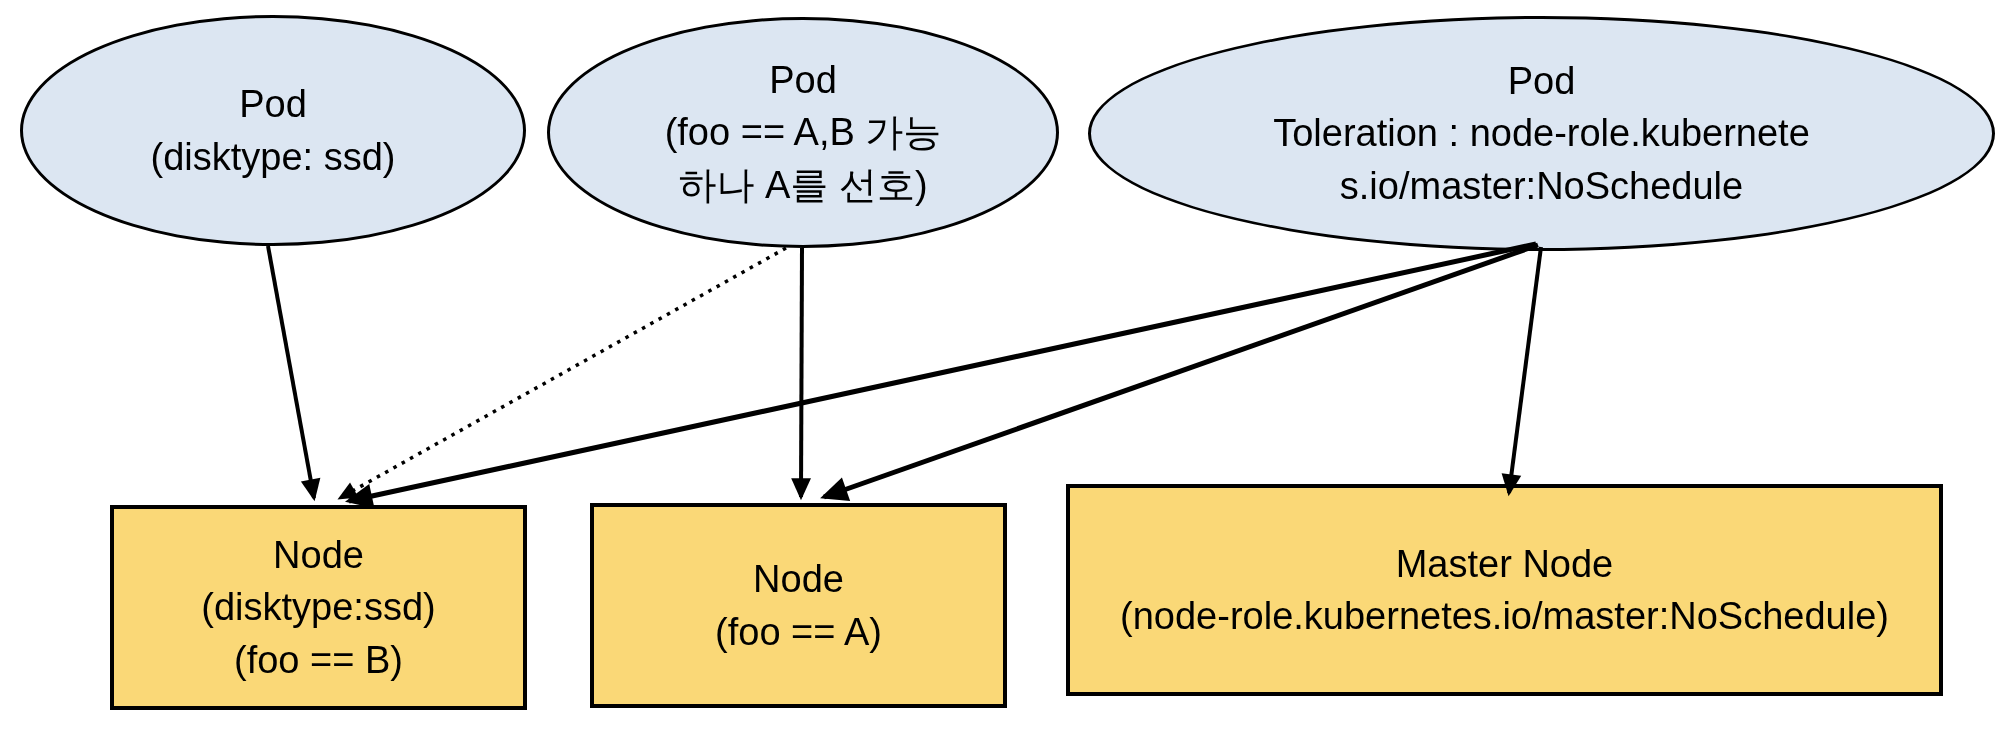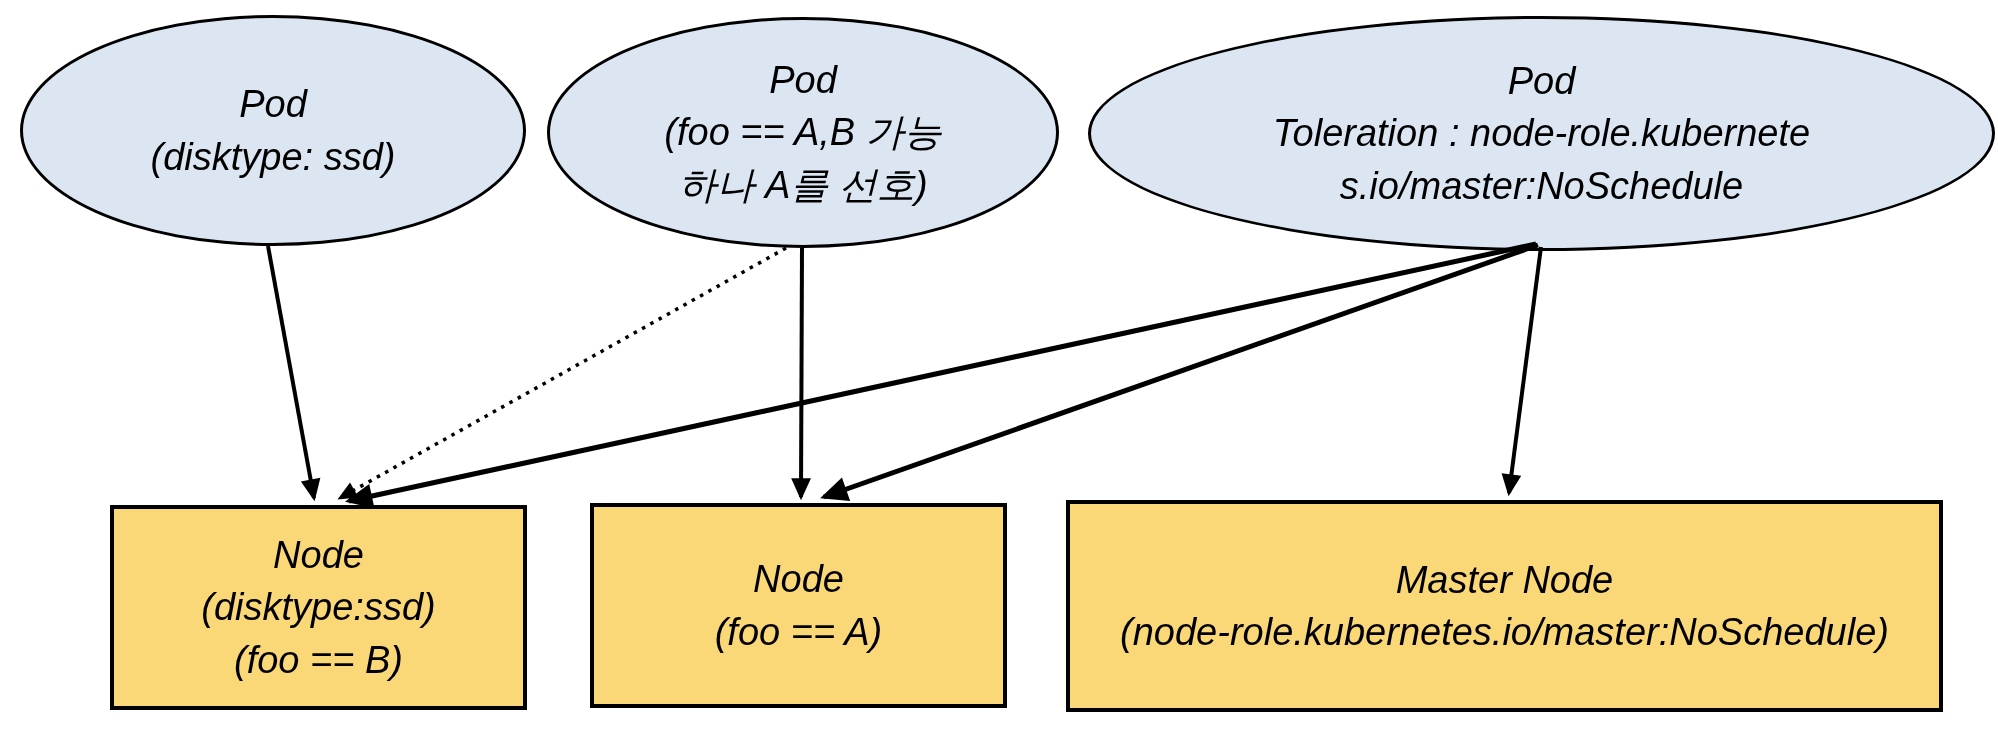--- a/index.html
+++ b/index.html
@@ -8,21 +8,20 @@
     background: #ffffff;
   }
   .stage {
     position: relative;
     width: 1998px;
     height: 734px;
     background: #ffffff;
     overflow: hidden;
     font-family: "Liberation Sans", "DejaVu Sans", sans-serif;
     color: #000000;
-    font-style: italic;
   }
   .shape {
     position: absolute;
     box-sizing: border-box;
     display: flex;
     align-items: center;
     justify-content: center;
     text-align: center;
   }
   .pod {
@@ -83,21 +82,21 @@
     <div class="shape-label">Node
 (disktype:ssd)
 (foo == B)</div>
   </div>
 
   <div class="shape node" style="left:590px; top:503px; width:417px; height:205px;">
     <div class="shape-label">Node
 (foo == A)</div>
   </div>
 
-  <div class="shape node" style="left:1066px; top:500px; width:877px; height:212px;align-items:center;">
+  <div class="shape node" style="left:1066px; top:484px; width:877px; height:212px;align-items:center;">
     <div class="shape-label">Master Node
 (node-role.kubernetes.io/master:NoSchedule)</div>
   </div>
 
   <svg class="edges-layer" viewBox="0 0 1998 734">
     <defs>
       <marker id="ah" viewBox="0 0 10 10" refX="8.5" refY="5" markerWidth="6.5" markerHeight="5.5" orient="auto-start-reverse">
         <path d="M 0 0.5 L 10 5 L 0 9.5 z" fill="#000000"></path>
       </marker>
     </defs>

